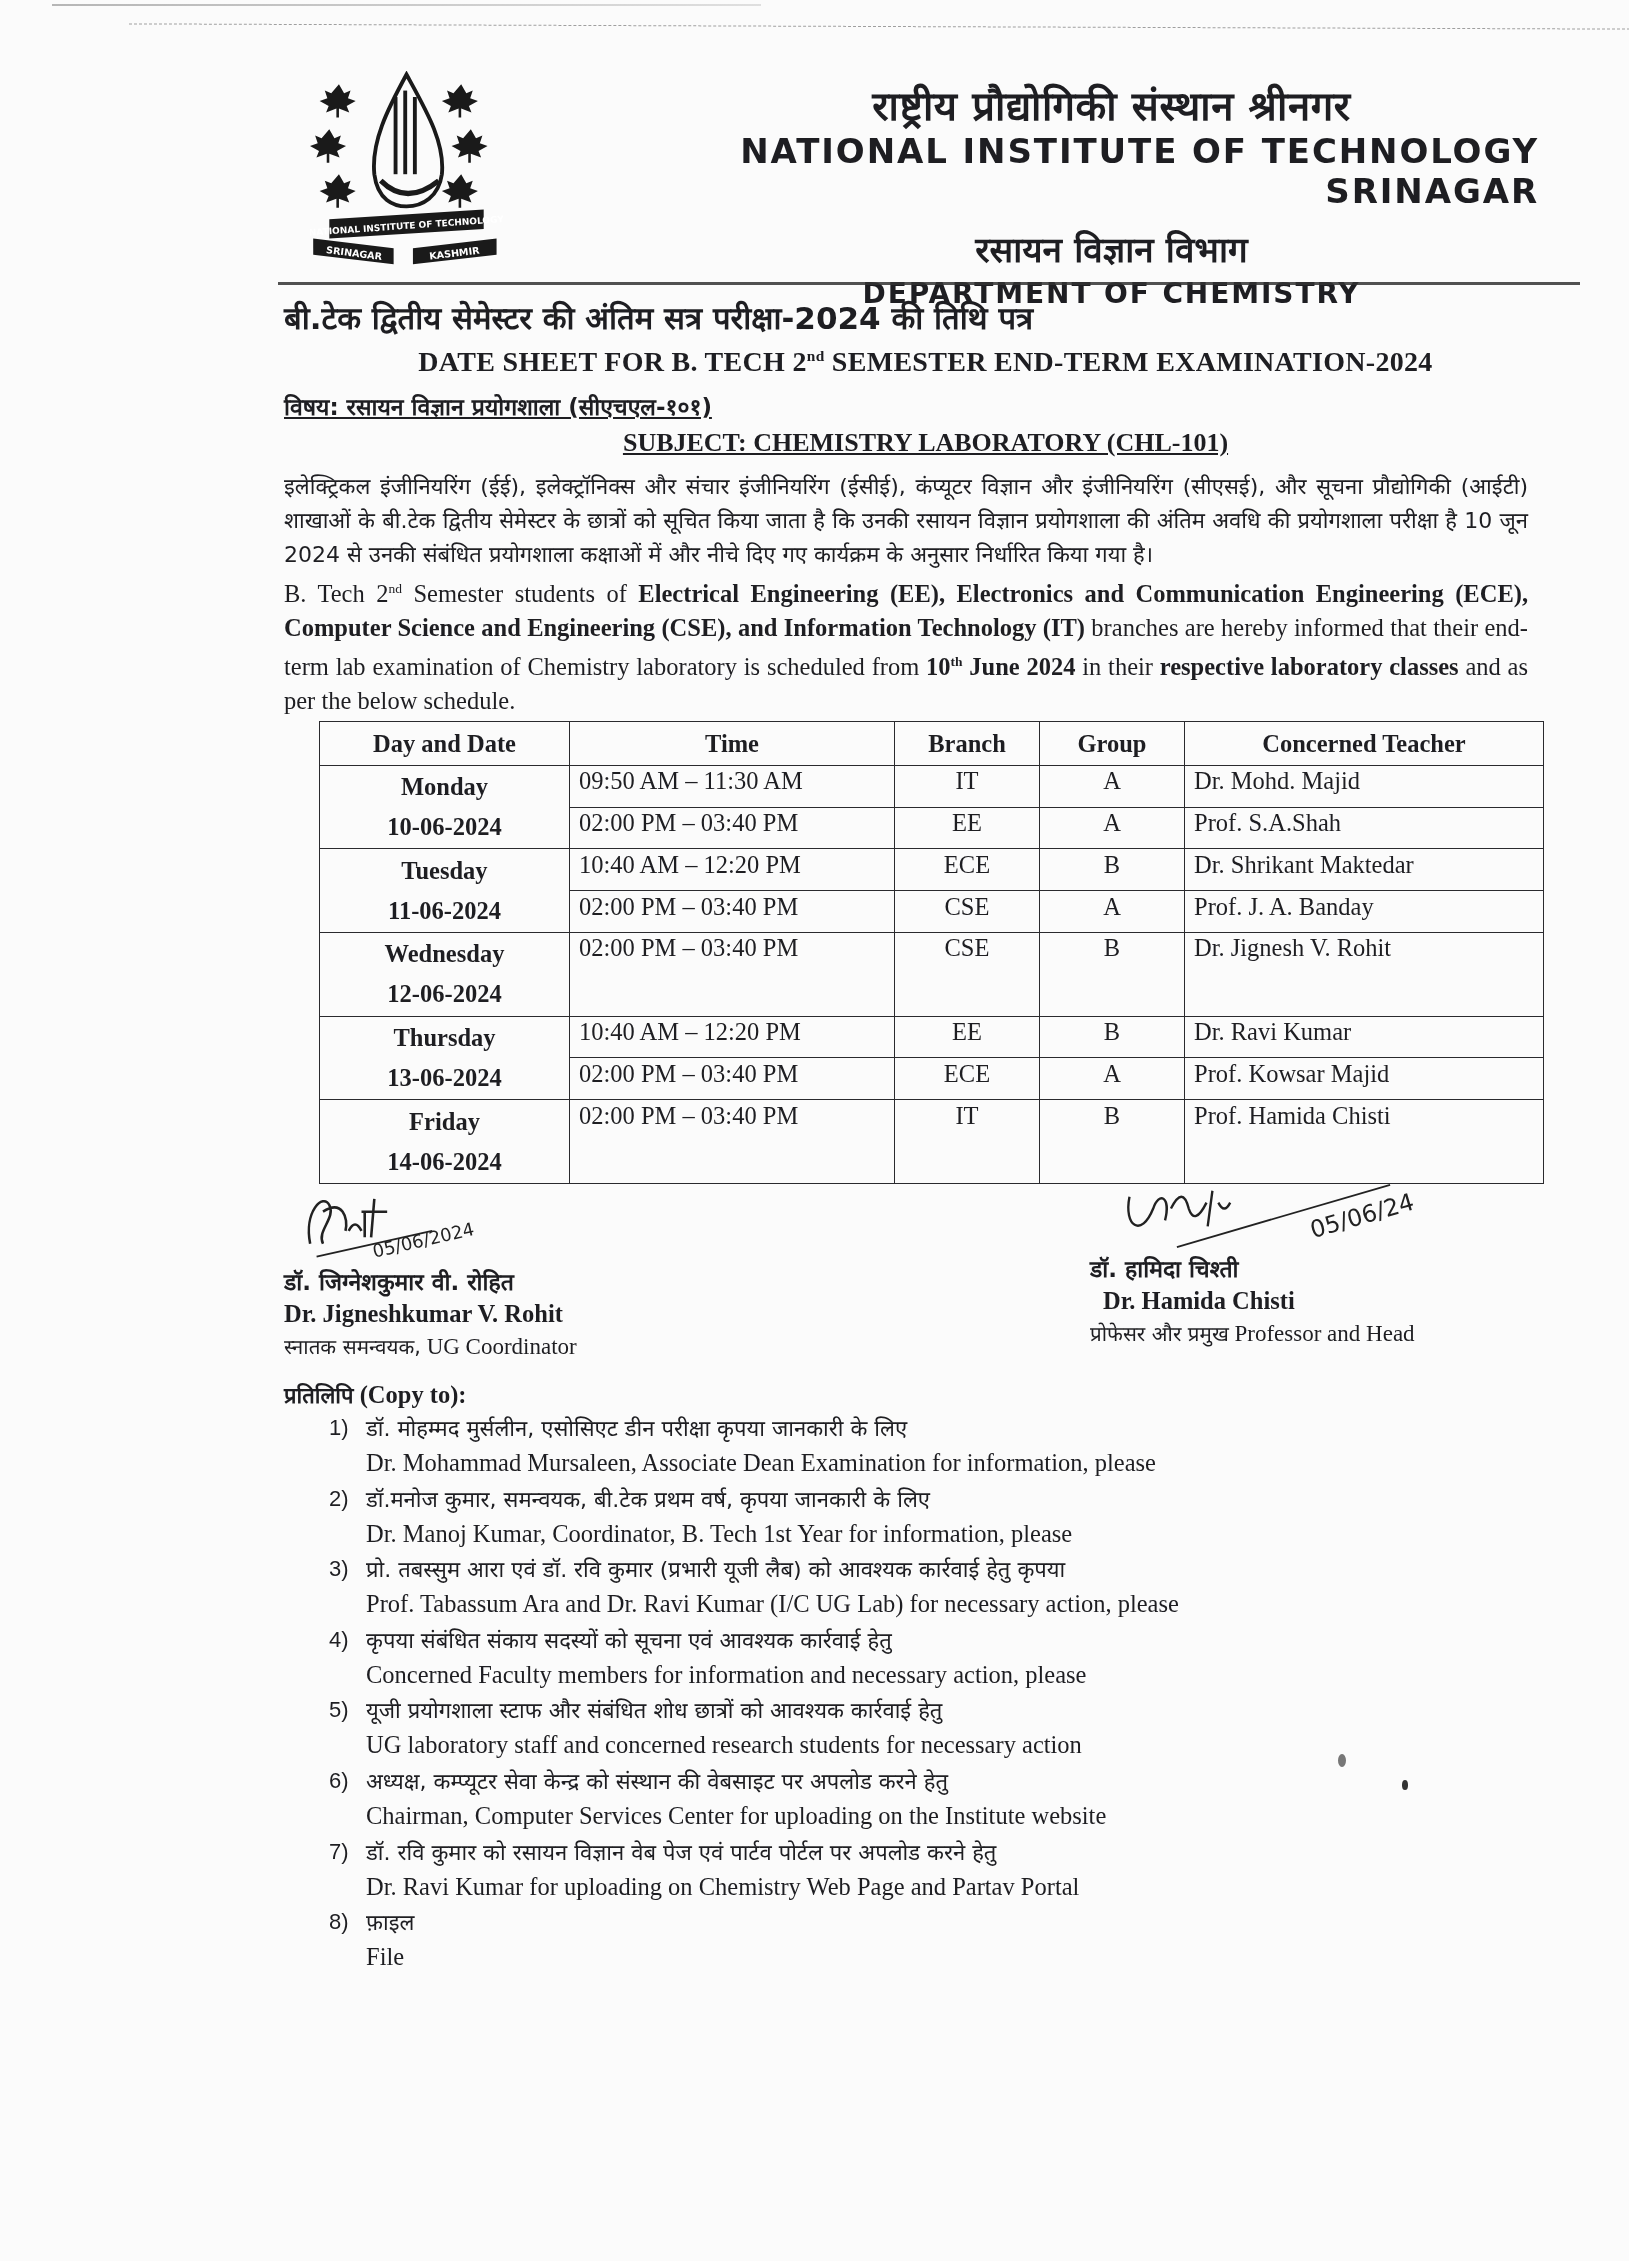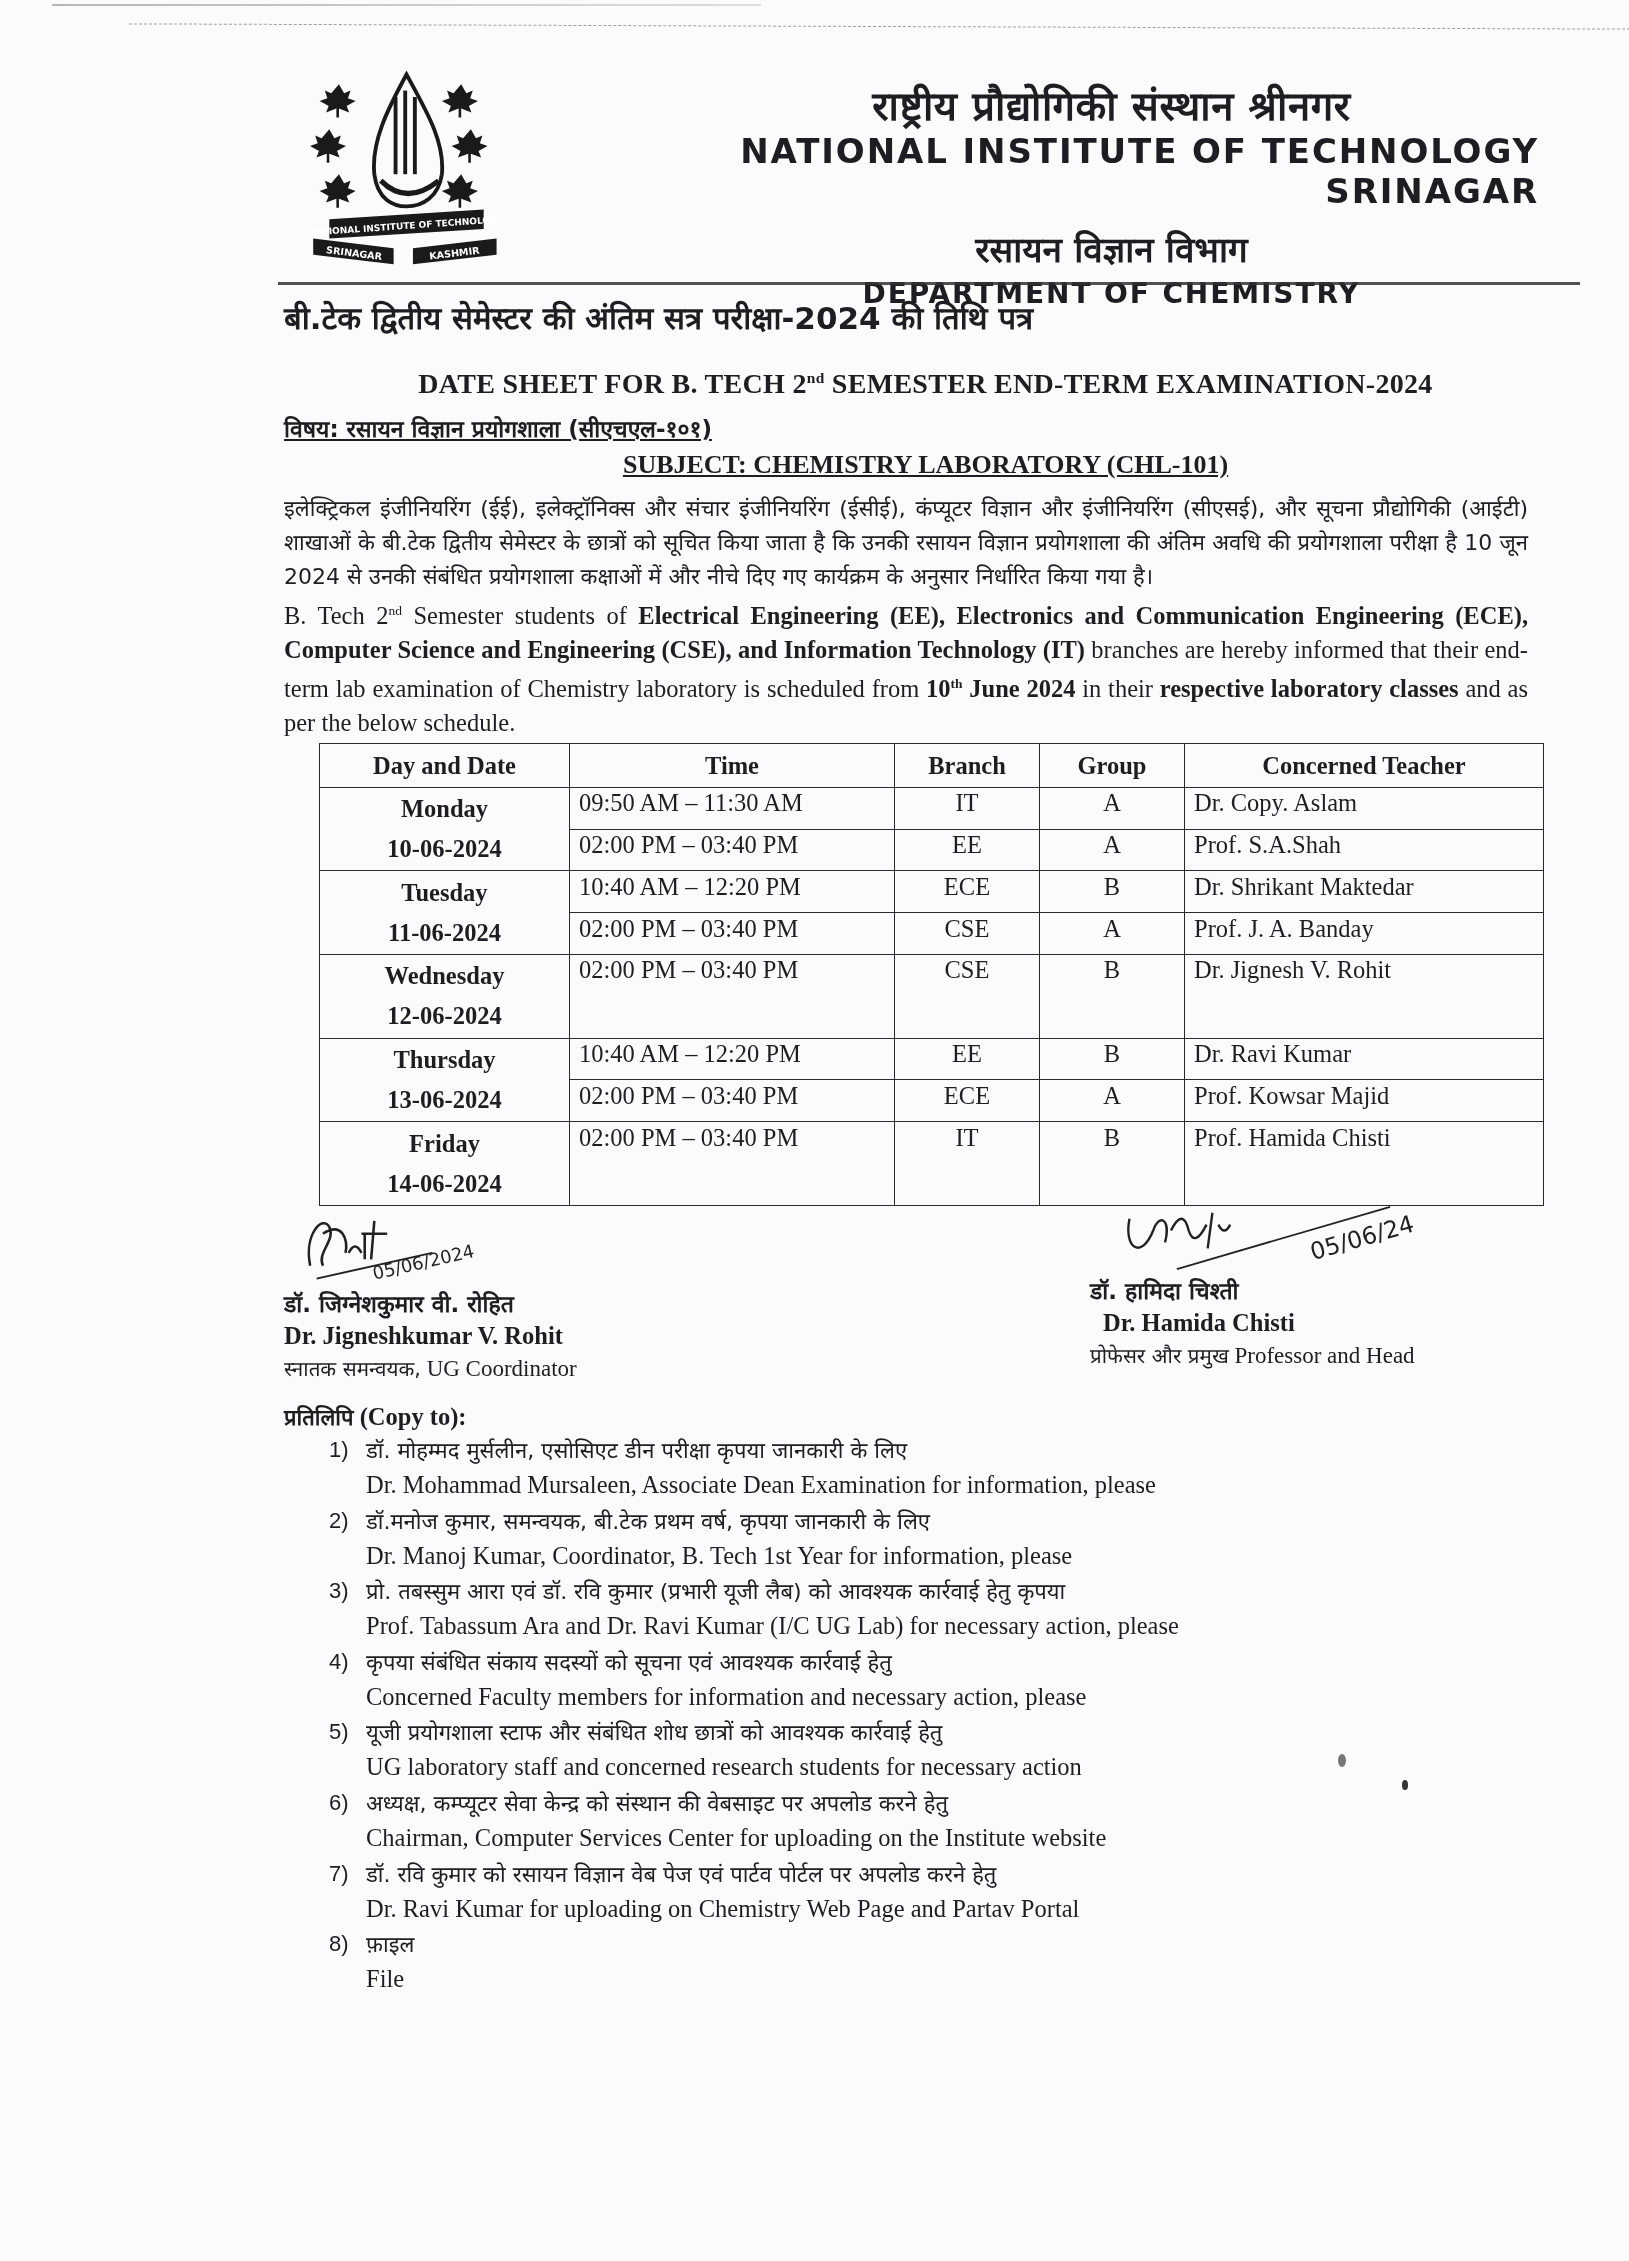--- a/index.html
+++ b/index.html
@@ -16,21 +16,21 @@
   .logo { position: absolute; left: 26px; top: 0; width: 193px; height: 200px; }
   .title-block { position: absolute; left: 258px; right: 15px; top: 0; text-align: center; font-family: "DejaVu Sans", sans-serif; }
   .hi-inst { font-size: 40px; font-weight: bold; margin-top: 6.4px; padding-left: 129px; letter-spacing: 0.6px;}
   .en-inst { font-size: 34px; font-weight: bold; letter-spacing: 1.9px; margin-top: -1.3px; text-align: right; padding-right: 13px; font-family: "DejaVu Sans", sans-serif;}
   .hi-dept { font-size: 35px; font-weight: bold; margin-top: 14px; padding-left: 129px; }
   .en-dept { font-size: 28px; font-weight: bold; letter-spacing: 1.9px; margin-top: 5.2px; padding-left: 129px; }
   .rule { height: 2.6px; background: #333; margin-top: 5.2px; margin-left: -6.4px; margin-right: -13px; opacity:.85; }
 
   
   .hi-title { text-align: left; font-family: "DejaVu Sans", sans-serif; font-weight: bold; font-size: 31px; margin-top: 11.6px; }
-  .en-title { text-align: center; font-weight: bold; font-size: 28px; margin-top: 30px; letter-spacing: 0.3px; }
+  .en-title { text-align: center; font-weight: bold; font-size: 28px; margin-top: 8px; letter-spacing: 0.3px; }
   .en-title sup, .para sup, .copy sup { font-size: .55em; }
   .hi-subject { text-align: left; font-family: "DejaVu Sans", sans-serif; font-weight: bold; font-size: 23px; margin-top: 11.6px; text-decoration: underline; }
   .en-subject { text-align: center; font-weight: bold; font-size: 26px; margin-top: 6.4px; text-decoration: underline; }
 
   .hi-para { font-family: "DejaVu Sans", sans-serif; font-size: 22px; line-height: 34px; text-align: justify; margin-top: 11.6px; margin-right: 39px; }
   .para { font-size: 24.5px; line-height: 34px; text-align: justify; margin-right: 39px; }
   .para b { font-weight: bold; }
 
   
   table.sched { border-collapse: collapse; margin-top: 3px; margin-left: 35px; width: 1225px; font-size: 24.5px; }
@@ -136,21 +136,21 @@
     </thead>
     <tbody id="sched-body">
         <tr>
           <td class="c-day" rowspan="2">
             <div>Monday</div>
             <div>10-06-2024</div>
           </td>
           <td class="c-time">09:50 AM – 11:30 AM</td>
           <td class="c-branch">IT</td>
           <td class="c-group">A</td>
-          <td class="c-teacher">Dr. Copy. Aslam</td>
+          <td class="c-teacher">Dr. Mohd. Majid</td>
         </tr>
         <tr>
           <td class="c-time">02:00 PM – 03:40 PM</td>
           <td class="c-branch">EE</td>
           <td class="c-group">A</td>
           <td class="c-teacher">Prof. S.A.Shah</td>
         </tr>
         <tr>
           <td class="c-day" rowspan="2">
             <div>Tuesday</div>

